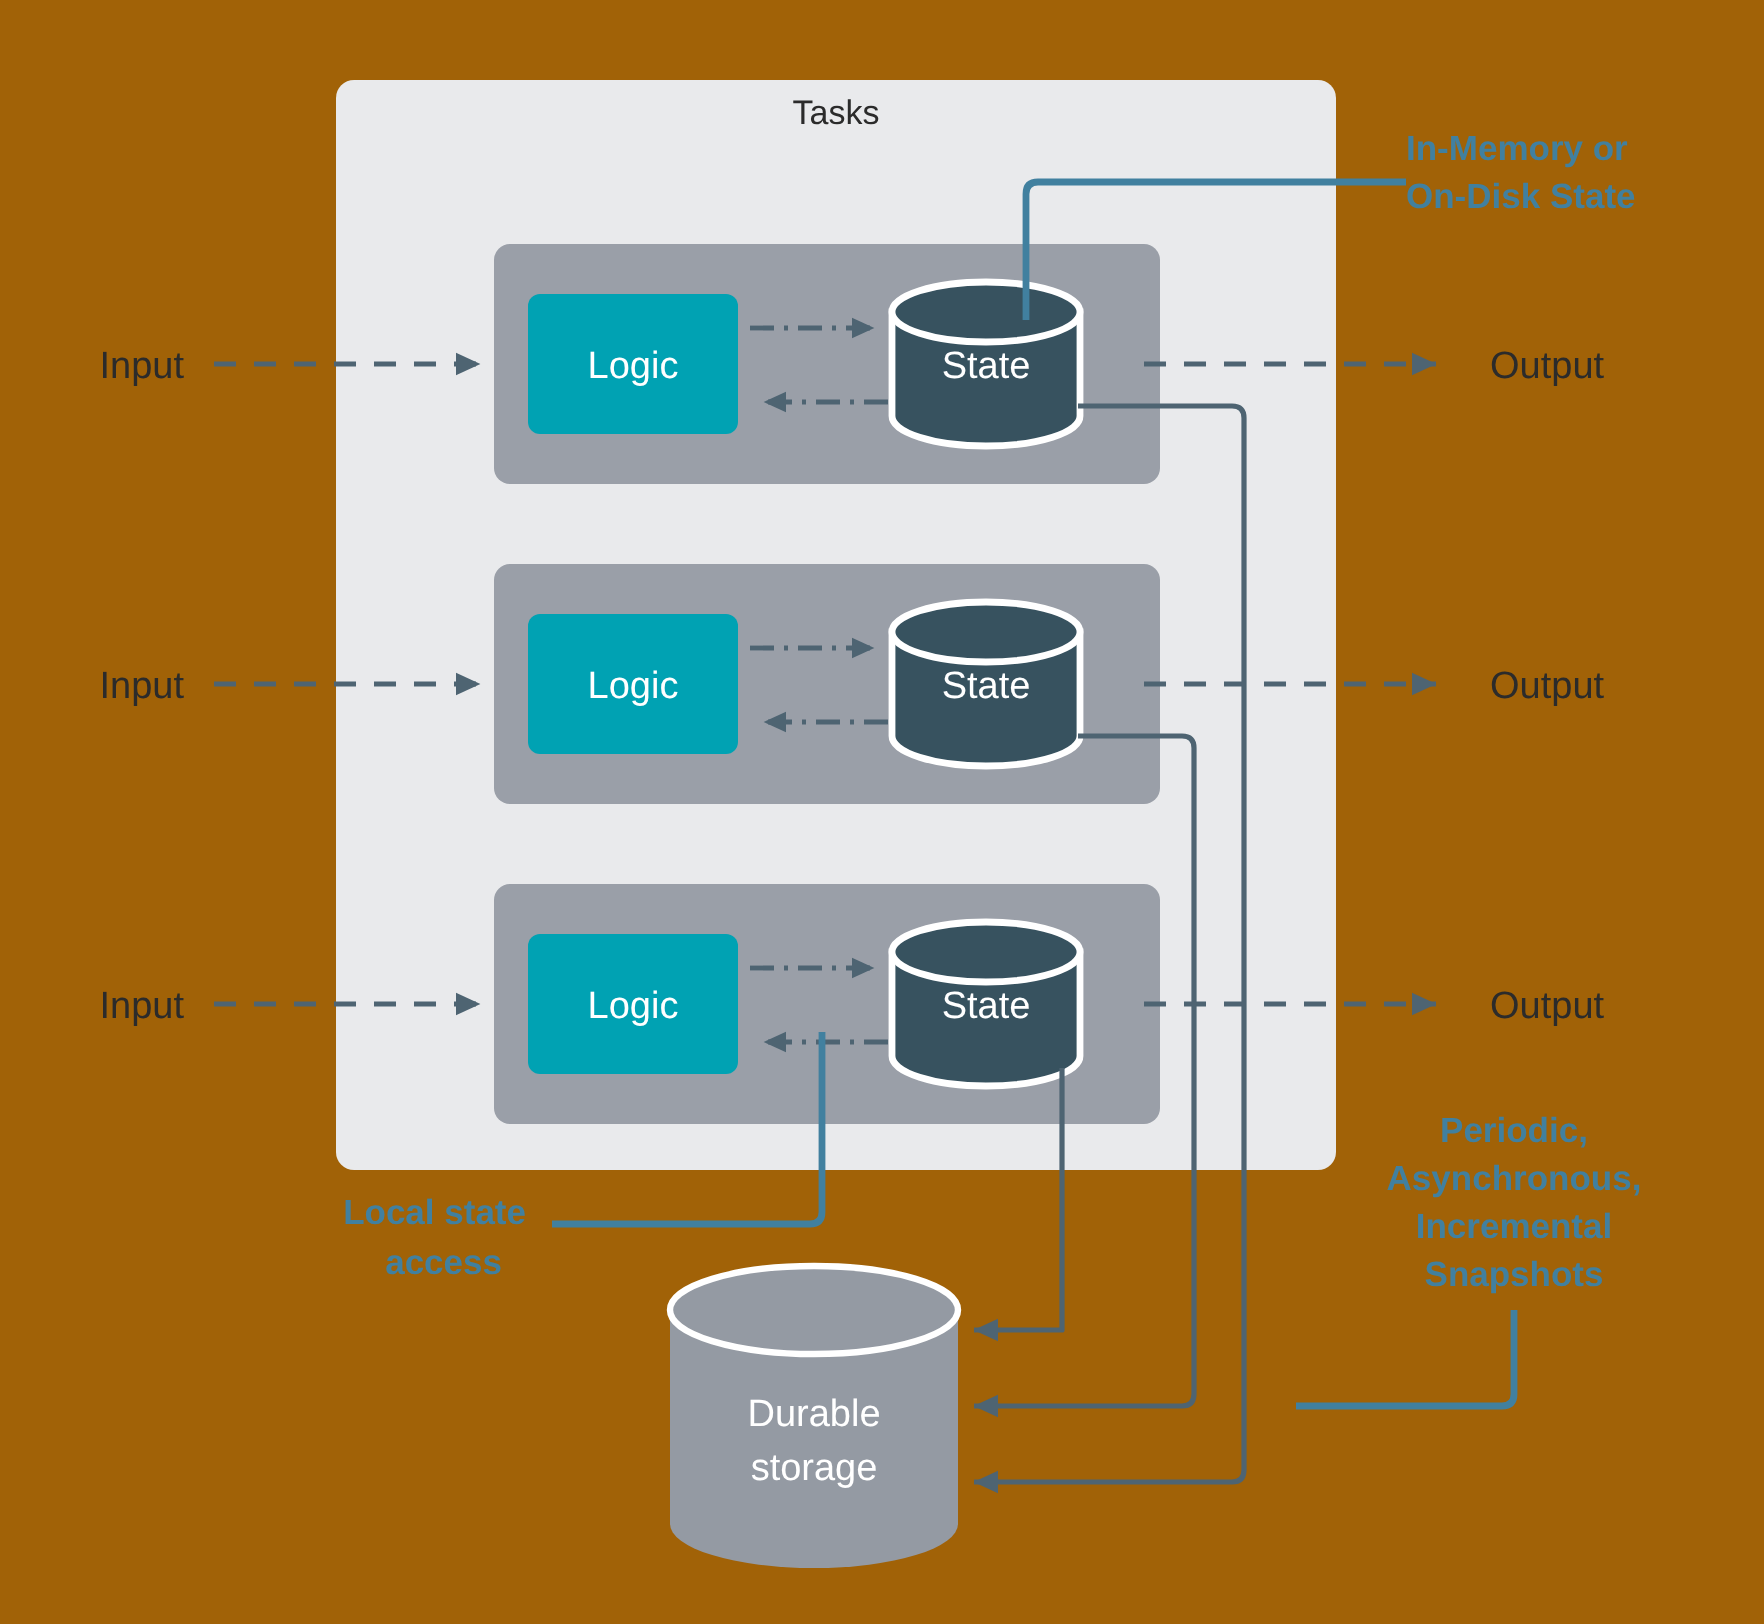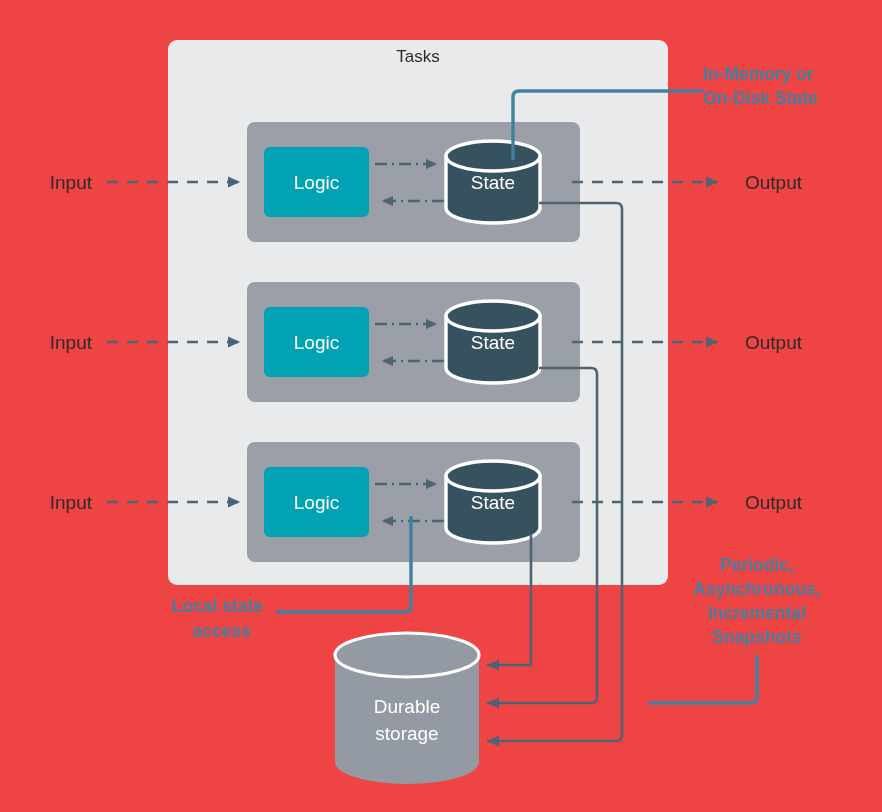--- a/index.html
+++ b/index.html
@@ -7,21 +7,21 @@
     padding: 0;
     background: #ffffff;
   }
   body {
     font-family: "Liberation Sans", sans-serif;
   }
   #stage {
     position: relative;
     width: 882px;
     height: 812px;
-    background: #ef4444;
+    background: #a16207;
     overflow: hidden;
   }
   #stage svg.layer {
     position: absolute;
     left: 0;
     top: 0;
     width: 882px;
     height: 812px;
   }
   .lbl-plain {

